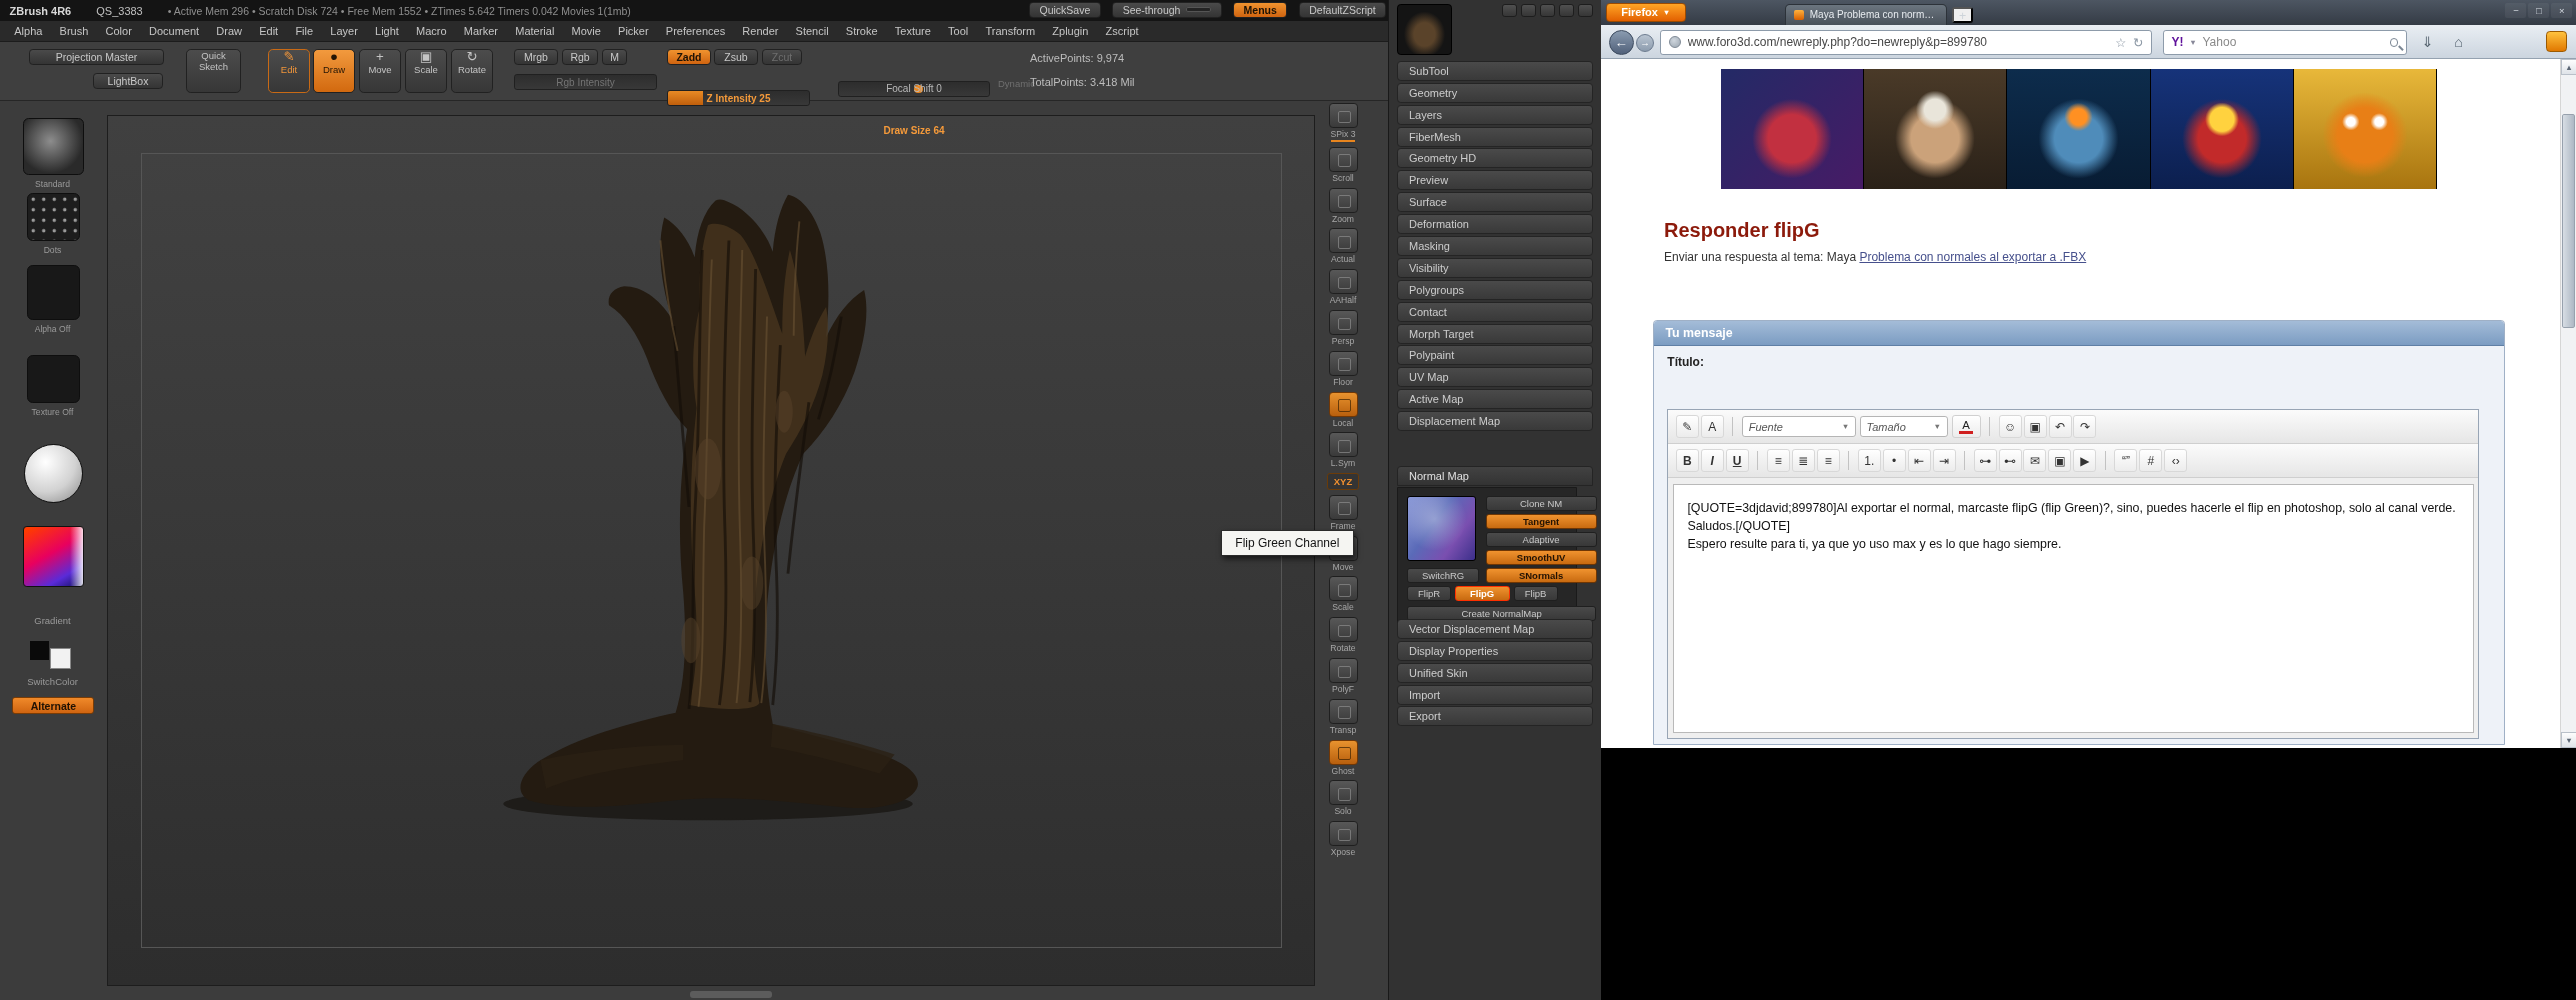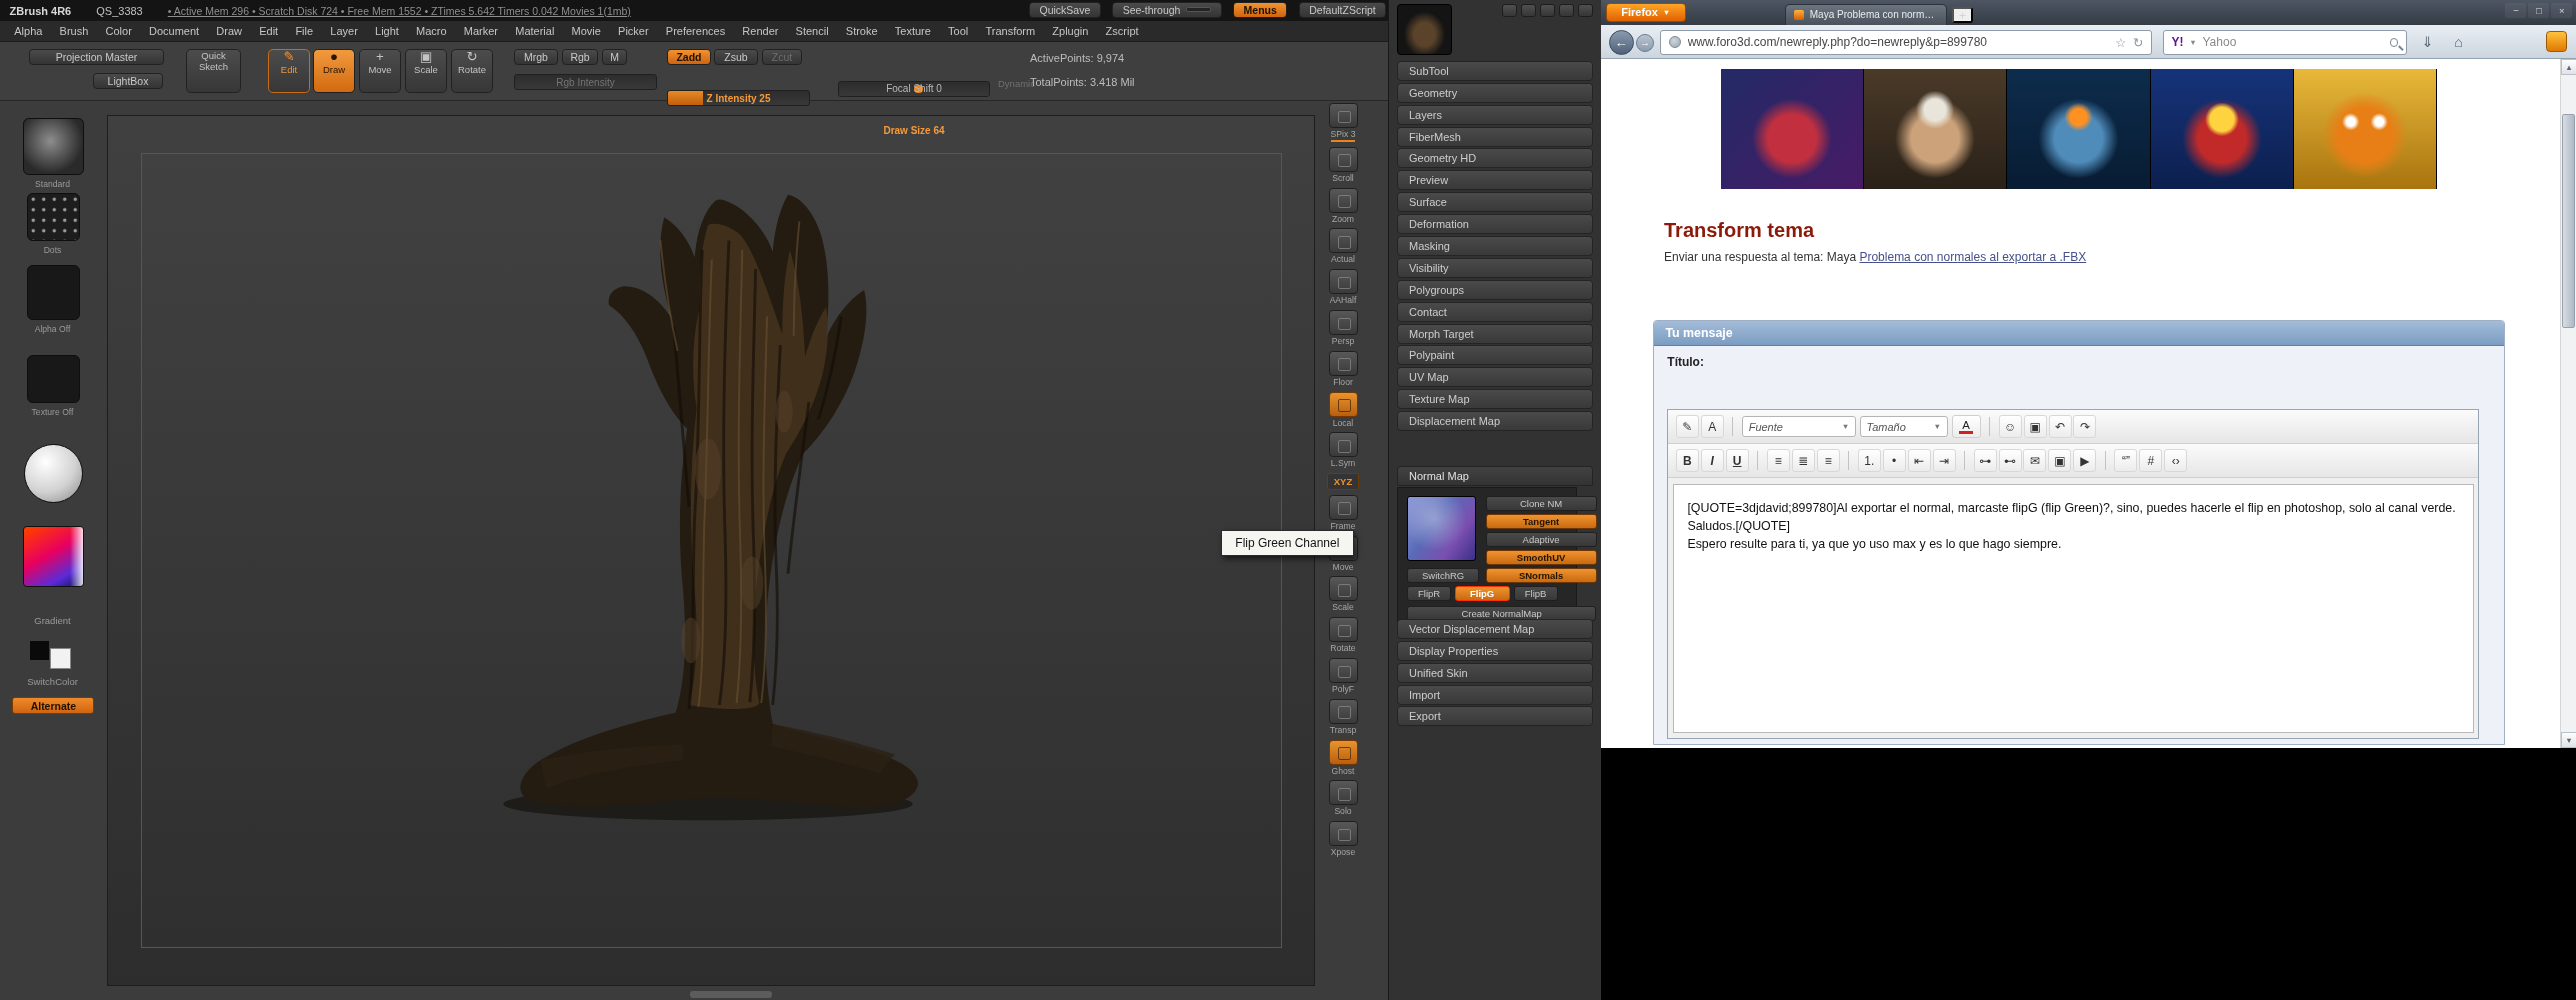--- a/index.html
+++ b/index.html
@@ -5,21 +5,21 @@
   * { margin:0; padding:0; box-sizing:border-box; }
   html,body { background:#000; }
   body { font-family:"Liberation Sans", sans-serif; }
   .screen { position:relative; width:2576px; height:1000px; background:#000; overflow:hidden; }
 
   
   .zb { position:absolute; left:0; top:0; width:1601px; height:1000px; background:#3c3c3c; color:#c9c9c9; }
   .zb-titlebar { position:absolute; left:0; top:0; width:1388px; height:21px; background:#141414; display:flex; align-items:center; font-size:11px; color:#b9b9b9; }
   .zb-app { margin-left:9.5px; font-weight:bold; color:#d8d8d8; }
   .zb-doc { margin-left:25px; color:#c0c0c0; }
-  .zb-stats { margin-left:25px; color:#8f8f8f; font-size:10.5px;text-decoration:underline; }
+  .zb-stats { margin-left:25px; color:#8f8f8f; font-size:10.5px; }
   .zb-title-right { position:absolute; left:1029px; top:1.9px; display:flex; align-items:center; gap:11.4px; }
   .zbtn { background:linear-gradient(#4a4a4a,#343434); border:1px solid #212121; border-radius:3.8px; color:#c9c9c9; font-size:10.5px; padding:0 9.5px; height:16px; display:inline-flex; align-items:center; justify-content:center; font-family:"Liberation Sans",sans-serif; }
   .zbtn.orange { background:linear-gradient(#f0932f,#d06410); color:#1c1205; font-weight:bold; }
   .seethrough .st-track { display:inline-block; width:25px; height:4.8px; background:#242424; border:1px solid #555; margin-left:5.7px; border-radius:1.9px; }
   .zb-menubar { position:absolute; left:0; top:21px; width:1388px; height:21px; background:#2a2a2a; border-bottom:1px solid #1c1c1c; display:flex; align-items:center; padding-left:5.7px; }
   .zmenu { font-size:11px; color:#c6c6c6; padding:0 8.6px; cursor:default; }
 
   .zb-toolbar { position:absolute; left:0; top:42px; width:1388px; height:59px; background:#3f3f3f; border-bottom:1px solid #262626; }
   .zb-toolbar > * { position:absolute; }
   .ztool { display:flex; flex-direction:column; align-items:center; justify-content:flex-start; gap:1px; background:linear-gradient(#4c4c4c,#373737); border:1px solid #212121; border-radius:4.8px; color:#c4c4c4; font-size:9.5px; }
@@ -421,21 +421,21 @@
           <div class="tsec">Preview</div>
           <div class="tsec">Surface</div>
           <div class="tsec">Deformation</div>
           <div class="tsec">Masking</div>
           <div class="tsec">Visibility</div>
           <div class="tsec">Polygroups</div>
           <div class="tsec">Contact</div>
           <div class="tsec">Morph Target</div>
           <div class="tsec">Polypaint</div>
           <div class="tsec">UV Map</div>
-          <div class="tsec">Texture Map</div>
+          <div class="tsec">Active Map</div>
           <div class="tsec">Displacement Map</div>
         </div>
 
       <div class="nm-header">Normal Map</div>
       <div class="nm-body">
         <div class="nm-thumb"></div>
         <button class="nmbtn" style="left:88px; top:7.6px; width:111px;">Clone NM</button>
         <button class="nmbtn orange" style="left:88px; top:26px; width:111px;">Tangent</button>
         <button class="nmbtn" style="left:88px; top:44px; width:111px;">Adaptive</button>
         <button class="nmbtn orange" style="left:88px; top:62px; width:111px;">SmoothUV</button>
@@ -499,21 +499,21 @@
 
     <div class="ff-content">
       <div class="banner">
         <div class="face b1"></div>
         <div class="face b2"></div>
         <div class="face b3"></div>
         <div class="face b4"></div>
         <div class="face b5"></div>
       </div>
 
-      <h1 class="page-heading">Transform tema</h1>
+      <h1 class="page-heading">Responder flipG</h1>
       <p class="page-intro"><span>Enviar una respuesta al tema: Maya </span><a href="#">Problema con normales al exportar a .FBX</a></p>
 
       <div class="msg-panel">
         <div class="panel-head">Tu mensaje</div>
         <div class="lbl-titulo">Título:</div>
 
         <div class="editor">
           <div class="ed-row r1">
             <div class="ed-grp">
                 <i class="ed-ic">✎</i>

